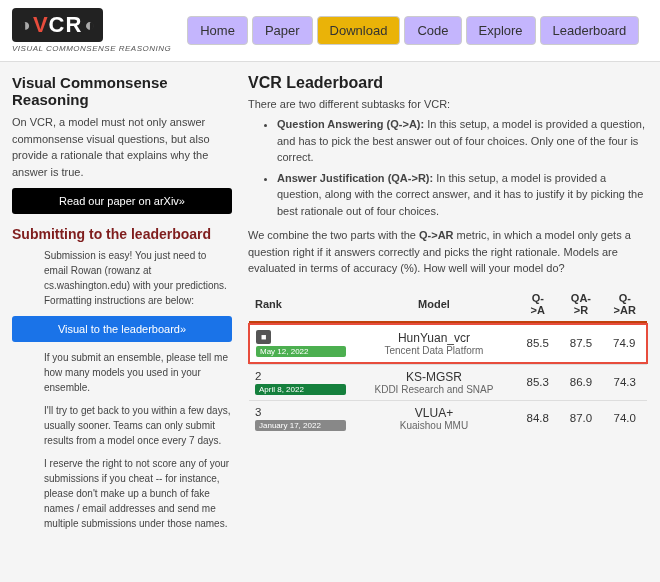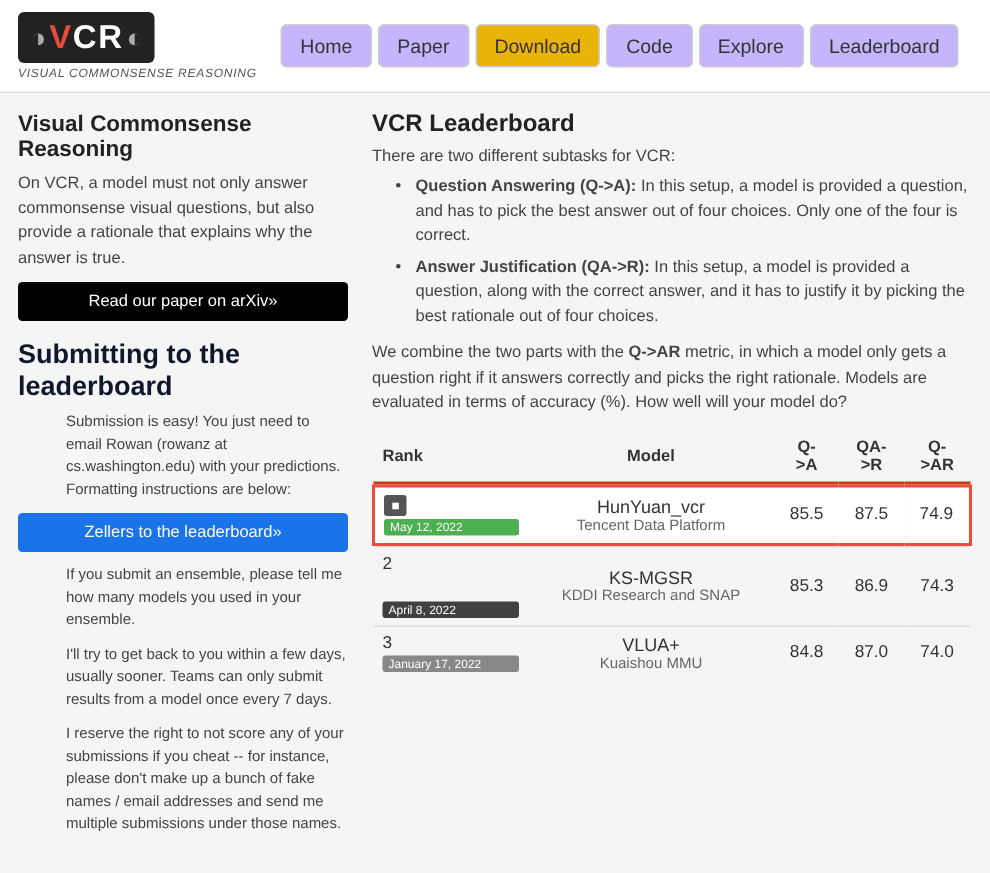--- a/index.html
+++ b/index.html
@@ -19,21 +19,21 @@
     .nav-btn.active { background: #eab308; }
 
     
     .main { display: flex; padding: 12px; gap: 16px; }
 
     
     .left-col { width: 220px; flex-shrink: 0; }
     .left-col h2 { font-size: 15px; font-weight: bold; margin-bottom: 6px; color: #222; }
     .left-col p { font-size: 11px; color: #444; line-height: 1.5; margin-bottom: 8px; }
     .arxiv-btn { display: block; background: #000000; color: #fff; text-align: center; padding: 7px 10px; border-radius: 3px; font-size: 11px; margin-bottom: 12px; cursor: pointer; }
-    .section-title { font-size: 18px; font-weight: bold; margin-bottom: 6px; color: #0f172a; }
+    .section-title { font-size: 14px; font-weight: bold; margin-bottom: 6px; color: #7f1d1d; }
     .submit-btn { display: block; background: #1a73e8; color: #fff; text-align: center; padding: 7px 10px; border-radius: 3px; font-size: 11px; margin-bottom: 8px; cursor: pointer; }
     .left-col .note { font-size: 10px; color: #444; line-height: 1.5; margin-bottom: 8px; margin-left: 32px; }
 
     
     .right-col { flex: 1; }
     .right-col h2 { font-size: 16px; font-weight: bold; margin-bottom: 6px; color: #222; }
     .right-col .intro { font-size: 11px; color: #444; margin-bottom: 6px; }
     .right-col ul { margin-left: 29px; margin-bottom: 8px; }
     .right-col ul li { font-size: 11px; color: #444; margin-bottom: 4px; line-height: 1.5; }
     .right-col ul li strong { font-weight: bold; }
@@ -47,21 +47,21 @@
     .lb-table th.left { text-align: left; }
     .lb-table td { padding: 5px 6px; text-align: center; color: #333; vertical-align: middle; }
     .model-name { font-size: 12px; font-weight: normal; }
     .model-affil { font-size: 10px; color: #666; }
     .zellers { color: #1a73e8; font-size: 10px; text-align: center; font-style: italic; }
 
     .highlighted-row { border: 2px solid #e74c3c; }
     .highlighted-row td { background: #fff; }
     .rank-badge { background: #555; color: #fff; font-size: 9px; padding: 2px 5px; border-radius: 2px; display: inline-block; }
     .date-badge { background: #4caf50; color: #fff; font-size: 8px; padding: 1px 4px; border-radius: 2px; display: block; margin-top: 2px; }
-    .date-badge-blue { background: #404040; color: #fff; font-size: 8px; padding: 1px 4px; border-radius: 2px; display: block; margin-top: 19px; }
+    .date-badge-blue { background: #15803d; color: #fff; font-size: 8px; padding: 1px 4px; border-radius: 2px; display: block; margin-top: 2px; }
     .date-badge-gray { background: #888; color: #fff; font-size: 8px; padding: 1px 4px; border-radius: 2px; display: block; margin-top: 2px; }
   </style>
 </head>
 <body>
 
 <div class="header">
   <div class="logo">
     <div class="logo-box">
       <span class="logo-icon-left">◑</span>
       <span class="logo-text">
@@ -83,21 +83,21 @@
 
 <div class="main">
 
   <div class="left-col">
     <h2>Visual Commonsense Reasoning</h2>
     <p>On VCR, a model must not only answer commonsense visual questions, but also provide a rationale that explains why the answer is true.</p>
     <a class="arxiv-btn">Read our paper on arXiv»</a>
 
     <div class="section-title">Submitting to the leaderboard</div>
     <p class="note">Submission is easy! You just need to email Rowan (rowanz at cs.washington.edu) with your predictions. Formatting instructions are below:</p>
-    <a class="submit-btn">Zellers to the leaderboard»</a>
+    <a class="submit-btn">Visual to the leaderboard»</a>
     <p class="note">If you submit an ensemble, please tell me how many models you used in your ensemble.</p>
     <p class="note">I'll try to get back to you within a few days, usually sooner. Teams can only submit results from a model once every 7 days.</p>
     <p class="note">I reserve the right to not score any of your submissions if you cheat -- for instance, please don't make up a bunch of fake names / email addresses and send me multiple submissions under those names.</p>
 
   </div>
 
   <div class="right-col">
     <h2>VCR Leaderboard</h2>
     <p class="intro">There are two different subtasks for VCR:</p>
     <ul>

